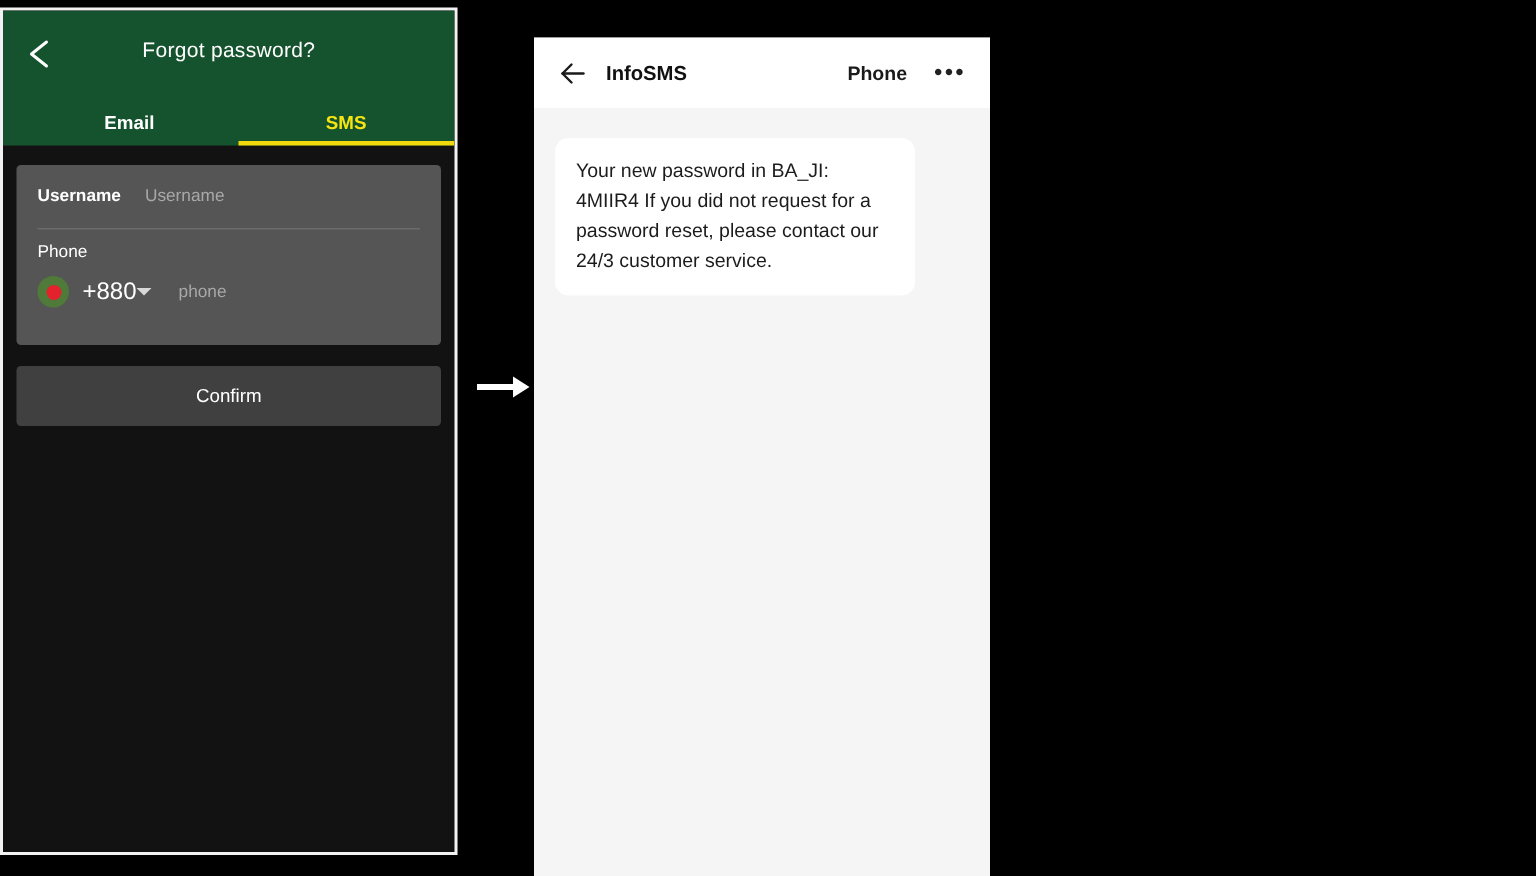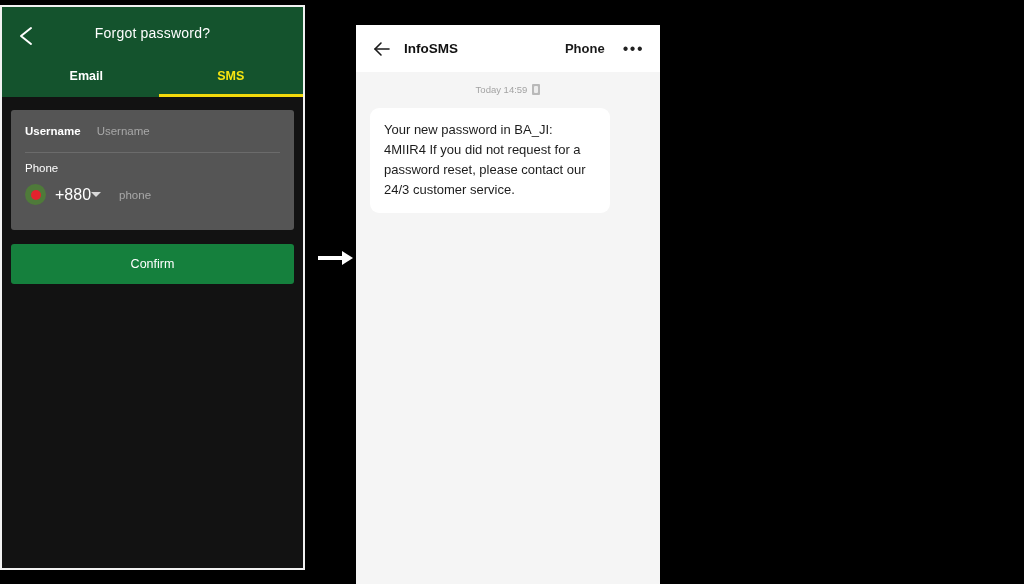--- a/index.html
+++ b/index.html
@@ -50,20 +50,21 @@
     font-size: 14px;
     letter-spacing: 0.2px;
   }
   .tabs {
     position: absolute;
     left: 12px;
     right: 0;
     bottom: 0;
     height: 36px;
     display: flex;
+    align-items: flex-end;
   }
   .tab {
     flex: 1 1 50%;
     text-align: center;
     font-size: 12.5px;
     font-weight: bold;
     line-height: 30px;
     position: relative;
     cursor: pointer;
   }
@@ -151,21 +152,21 @@
     flex: 0 0 auto;
   }
   .phone-placeholder {
     color: #a8a8a8;
     font-size: 11.5px;
   }
 
   .confirm-button {
     margin: 14px 9px 0 9px;
     height: 40px;
-    background: #15803d;
+    background: #404040;
     border-radius: 3px;
     color: #ffffff;
     font-size: 12.5px;
     display: flex;
     align-items: center;
     justify-content: center;
     cursor: pointer;
     border: none;
     width: calc(100% - 18px);
     box-sizing: border-box;
@@ -331,20 +332,16 @@
         <polyline points="9,4 3,10 9,16" fill="none" stroke="#1a1a1a" stroke-width="1.6" stroke-linecap="round" stroke-linejoin="round"></polyline>
       </svg>
     </span>
     <span class="sms-title">InfoSMS</span>
     <span class="sms-edit">Phone</span>
     <span class="sms-more">•••</span>
   </div>
 
   <div class="sms-body">
 
-    <div class="timestamp-row">
-      <span class="timestamp-text">Today 14:59</span>
-      <span class="sim-badge"></span>
-    </div>
 
     <div class="bubble">Your new password in BA_JI: 4MIIR4  If you did not request for a password reset, please contact our 24/3 customer service.</div>
   </div>
 </div>
 
 </body></html>

